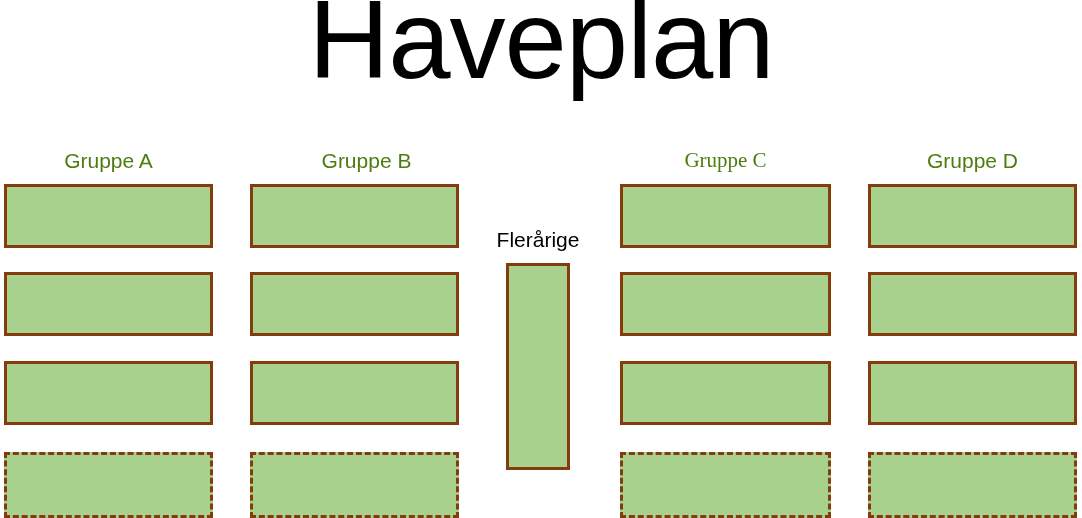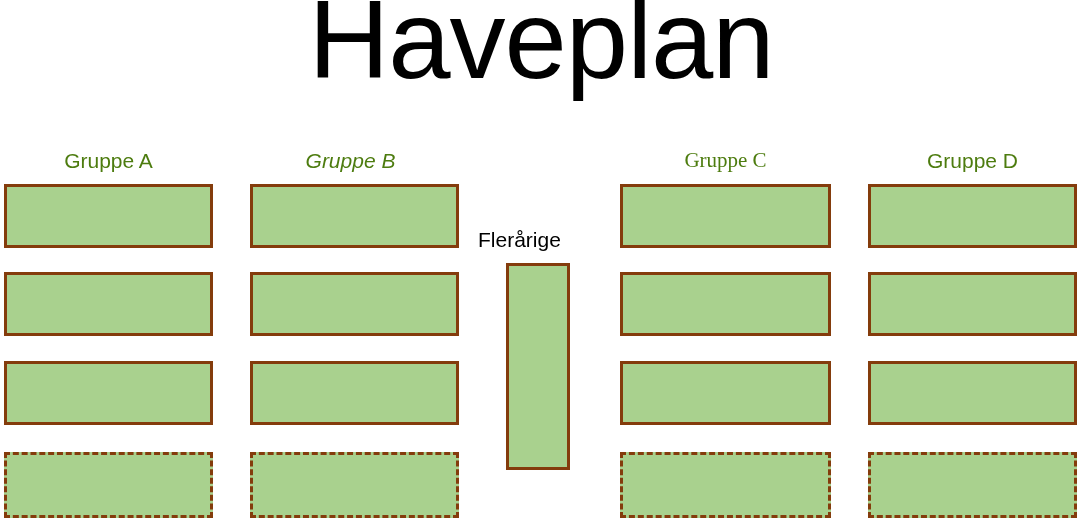--- a/index.html
+++ b/index.html
@@ -47,39 +47,39 @@
   .bed.solid {
     border: 3px solid #843C0C;
   }
   .bed.dashed {
     border: 3px dashed #843C0C;
   }
   .center-label {
     position: absolute;
     font-size: 21px;
     color: #000000;
-    text-align: left;
+    text-align: center;
     white-space: nowrap;
     line-height: 1;
   }
 </style>
 </head>
 <body>
 
 <div id="canvas">
 
   <div id="plan-title">Haveplan</div>
 
   <div id="beds-layer">
       <div class="group-label" style="left: 4px; top: 150px; width: 209px;">Gruppe A</div>
       <div class="bed solid" style="left: 4px; top: 184px; width: 209px; height: 64px;"></div>
       <div class="bed solid" style="left: 4px; top: 272px; width: 209px; height: 64px;"></div>
       <div class="bed solid" style="left: 4px; top: 361px; width: 209px; height: 64px;"></div>
       <div class="bed dashed" style="left: 4px; top: 452px; width: 209px; height: 66px;"></div>
-      <div class="group-label" style="left: 246px; top: 150px; width: 209px; font-style: italic;">Gruppe B</div>
+      <div class="group-label" style="left: 262px; top: 150px; width: 209px;">Gruppe B</div>
       <div class="bed solid" style="left: 250px; top: 184px; width: 209px; height: 64px;"></div>
       <div class="bed solid" style="left: 250px; top: 272px; width: 209px; height: 64px;"></div>
       <div class="bed solid" style="left: 250px; top: 361px; width: 209px; height: 64px;"></div>
       <div class="bed dashed" style="left: 250px; top: 452px; width: 209px; height: 66px;"></div>
       <div class="group-label" style="left: 620px; top: 150px; width: 211px; font-family: Liberation Serif, serif;">Gruppe C</div>
       <div class="bed solid" style="left: 620px; top: 184px; width: 211px; height: 64px;"></div>
       <div class="bed solid" style="left: 620px; top: 272px; width: 211px; height: 64px;"></div>
       <div class="bed solid" style="left: 620px; top: 361px; width: 211px; height: 64px;"></div>
       <div class="bed dashed" style="left: 620px; top: 452px; width: 211px; height: 66px;"></div>
       <div class="group-label" style="left: 868px; top: 150px; width: 209px;">Gruppe D</div>

